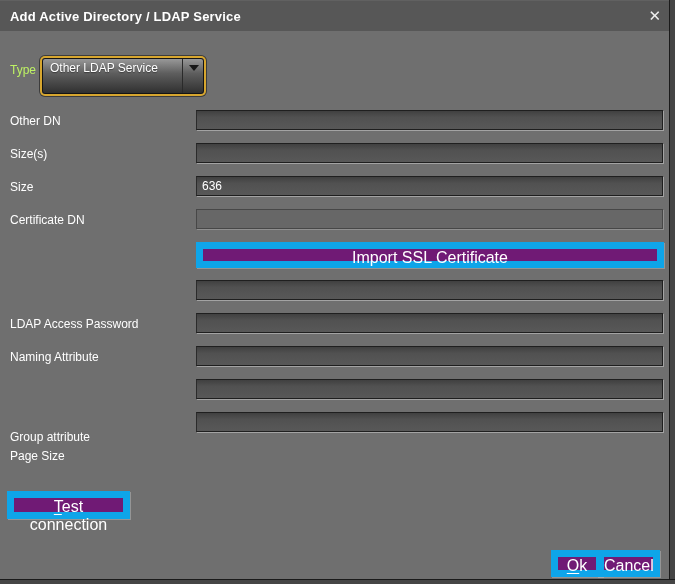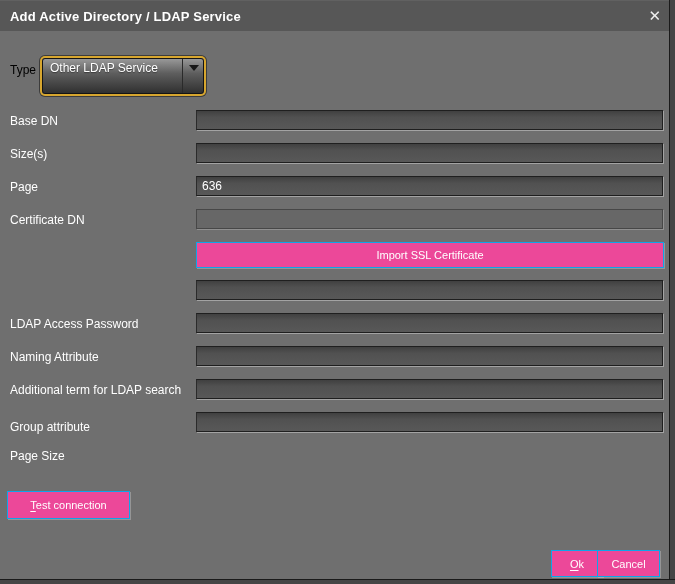--- a/index.html
+++ b/index.html
@@ -18,21 +18,21 @@
 
   
   .titlebar { position:absolute; top:0; left:0; width:100%; height:31px;
     background:#575757; border-top:1px solid #616161; }
   .titlebar .title { position:absolute; left:10px; top:0; line-height:31px;
     font-size:13px; font-weight:bold; color:#ffffff; letter-spacing:0.2px; }
   .titlebar .close { position:absolute; right:14px; top:0; line-height:30px;
     font-size:15px; color:#eeeeee; cursor:default; }
 
   
-  .type-label { position:absolute; left:10px; top:63px; font-size:12px; color:#000000; }
+  .type-label { position:absolute; left:10px; top:63px; font-size:12px; color:#bef264; }
   .dropdown {
     position:absolute; left:42px; top:58px; width:162px; height:36px;
     background:linear-gradient(180deg,#989898 0%,#5e5e5e 42%,#303030 100%);
     border:1px solid #141414; border-radius:3px;
     box-shadow:0 0 0 2px #d7a62f, 0 0 0 3px #3c3c3c;
     cursor:default;
   }
   .dd-text { position:absolute; left:7px; top:0; line-height:19px; font-size:12px;
     color:#ffffff; text-shadow:0 1px 1px rgba(0,0,0,0.4); }
   .dd-arrow-zone { position:absolute; right:0; top:0; width:21px; height:100%;
@@ -51,23 +51,23 @@
     color:#ffffff; font-family:"Liberation Sans", sans-serif; font-size:12px;
     padding:0 5px; outline:none;
   }
   .finput.disabled {
     background:#676767; border-color:#474747;
     box-shadow:1px 1px 0 rgba(185,185,185,0.45);
   }
 
   
   .btn {
-    position:absolute; background:#ec4899; border:1px solid #0ea5e9;
+    position:absolute; background:#701a75; border:7px solid #0ea5e9;
     box-shadow:1px 1px 0 rgba(195,195,195,0.45);
-    color:#ffffff; font-family:"Liberation Sans", sans-serif; font-size:11px;
+    color:#ffffff; font-family:"Liberation Sans", sans-serif; font-size:16px;
     text-align:center; cursor:default; padding:0;
   }
   .btn u { text-decoration:underline; text-underline-offset:2px; }
   .btn-import { left:196px; top:242px; width:468px; height:26px; }
   .btn-test   { left:7px;   top:491px; width:123px; height:28px; }
   .btn-ok     { left:551px; top:550px; width:52px;  height:27px; }
   .btn-cancel { left:597px; top:550px; width:63px;  height:27px; }
 </style>
 </head>
 <body>
@@ -80,46 +80,45 @@
   </div>
 
   <span class="type-label">Type</span>
   <div class="dropdown">
     <span class="dd-text">Other LDAP Service</span>
     <span class="dd-arrow-zone">
       <span class="dd-arrow"></span>
     </span>
   </div>
 
-  <label class="flabel" style="top:114px">Base DN</label>
+  <label class="flabel" style="top:114px">Other DN</label>
   <input class="finput" style="top: 110px;" type="text" value="">
 
   <label class="flabel" style="top:147px">Size(s)</label>
   <input class="finput" style="top: 143px;" type="text" value="">
 
-  <label class="flabel" style="top:180px">Page</label>
+  <label class="flabel" style="top:180px">Size</label>
   <input class="finput" style="top: 176px;" type="text" value="636">
 
   <label class="flabel" style="top:213px">Certificate DN</label>
   <input class="finput disabled" style="top: 209px;" type="text" readonly="" value="">
 
   <button class="btn btn-import">Import SSL Certificate</button>
 
   <input class="finput" style="top: 280px;" type="text" value="">
 
   <label class="flabel" style="top:317px">LDAP Access Password</label>
   <input class="finput" style="top: 313px;" type="text" value="">
 
   <label class="flabel" style="top:350px">Naming Attribute</label>
   <input class="finput" style="top: 346px;" type="text" value="">
 
-  <label class="flabel" style="top:383px">Additional term for LDAP search</label>
   <input class="finput" style="top: 379px;" type="text" value="">
 
-  <label class="flabel" style="top:420px">Group attribute</label>
+  <label class="flabel" style="top:430px">Group attribute</label>
   <input class="finput" style="top: 412px;" type="text" value="">
 
   <label class="flabel" style="top:449px">Page Size</label>
 
   <button class="btn btn-test"><u>T</u>est connection</button>
 
   <button class="btn btn-ok"><u>O</u>k</button>
   <button class="btn btn-cancel">Cancel</button>
 
   <div class="edge-right"></div>

